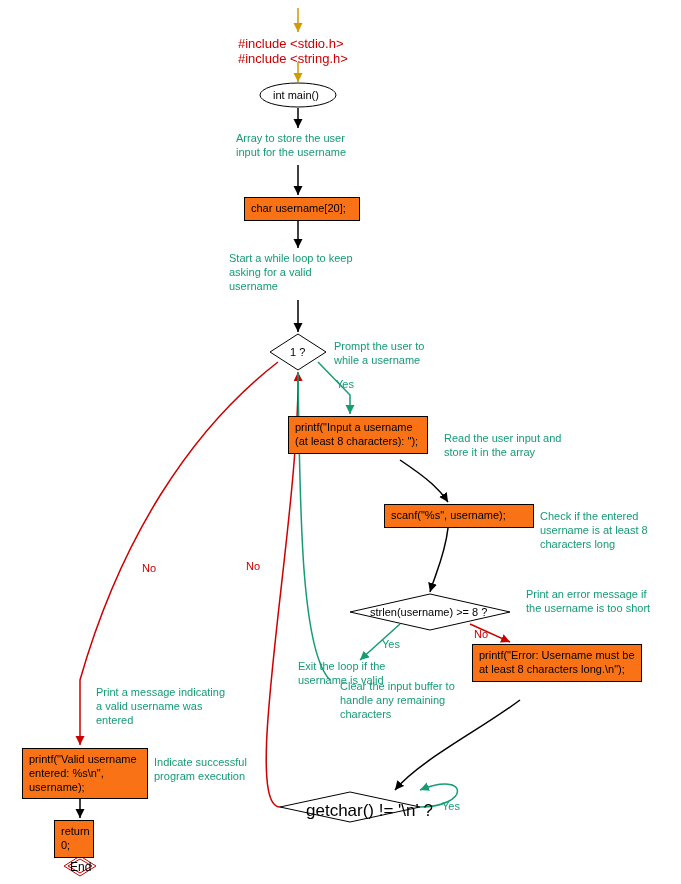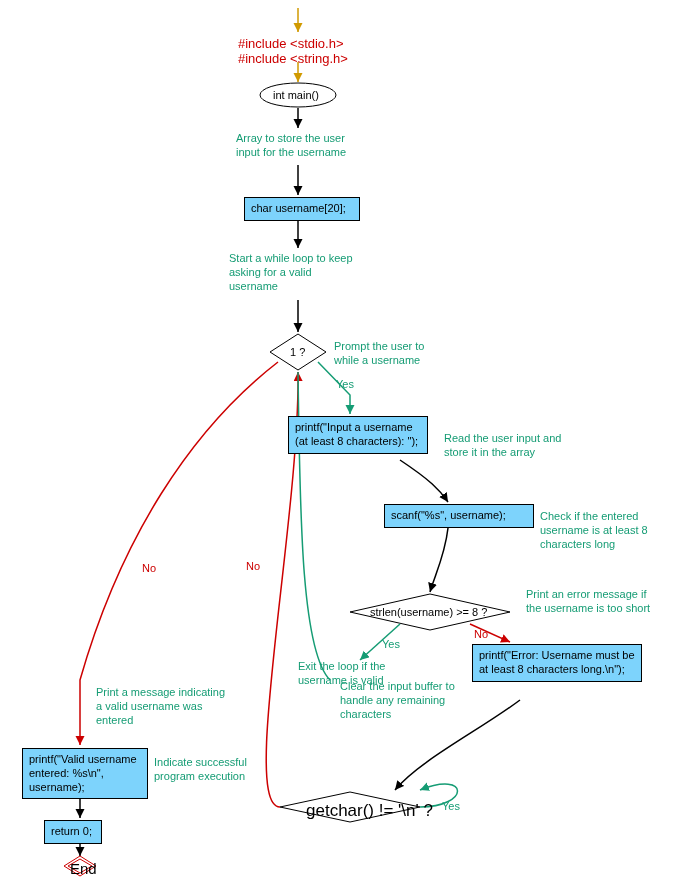--- a/index.html
+++ b/index.html
@@ -9,21 +9,21 @@
     height: 884px;
     background: #ffffff;
     font-family: Arial, Helvetica, sans-serif;
     font-size: 11px;
     color: #000;
     position: relative;
   }
   svg { display: block; }
   .box {
     position: absolute;
-    background: #7dd3fc;
+    background: #f97316;
     border: 1px solid #000;
     padding: 4px 6px;
     box-sizing: border-box;
     font-size: 11px;
     line-height: 1.25;
   }
   .comment {
     position: absolute;
     color: #159c74;
     font-size: 11px;
@@ -170,15 +170,15 @@
 a valid username was
 entered</div>
 
 <div class="box" style="left:22px;top:748px;width:126px">printf("Valid username
 entered: %s\n",
 username);</div>
 
 <div class="comment" style="left:154px;top:756px">Indicate successful
 program execution</div>
 
-<div class="box" style="left:44px;top:820px;width:58px">return 0;</div>
+<div class="box" style="left:54px;top:820px;width:40px">return 0;</div>
 
-<div style="position:absolute;left:70px;top:860px;font-size:15px;color:#000">End</div>
+<div style="position:absolute;left:70px;top:860px;font-size:12px;color:#000">End</div>
 
 </body></html>

